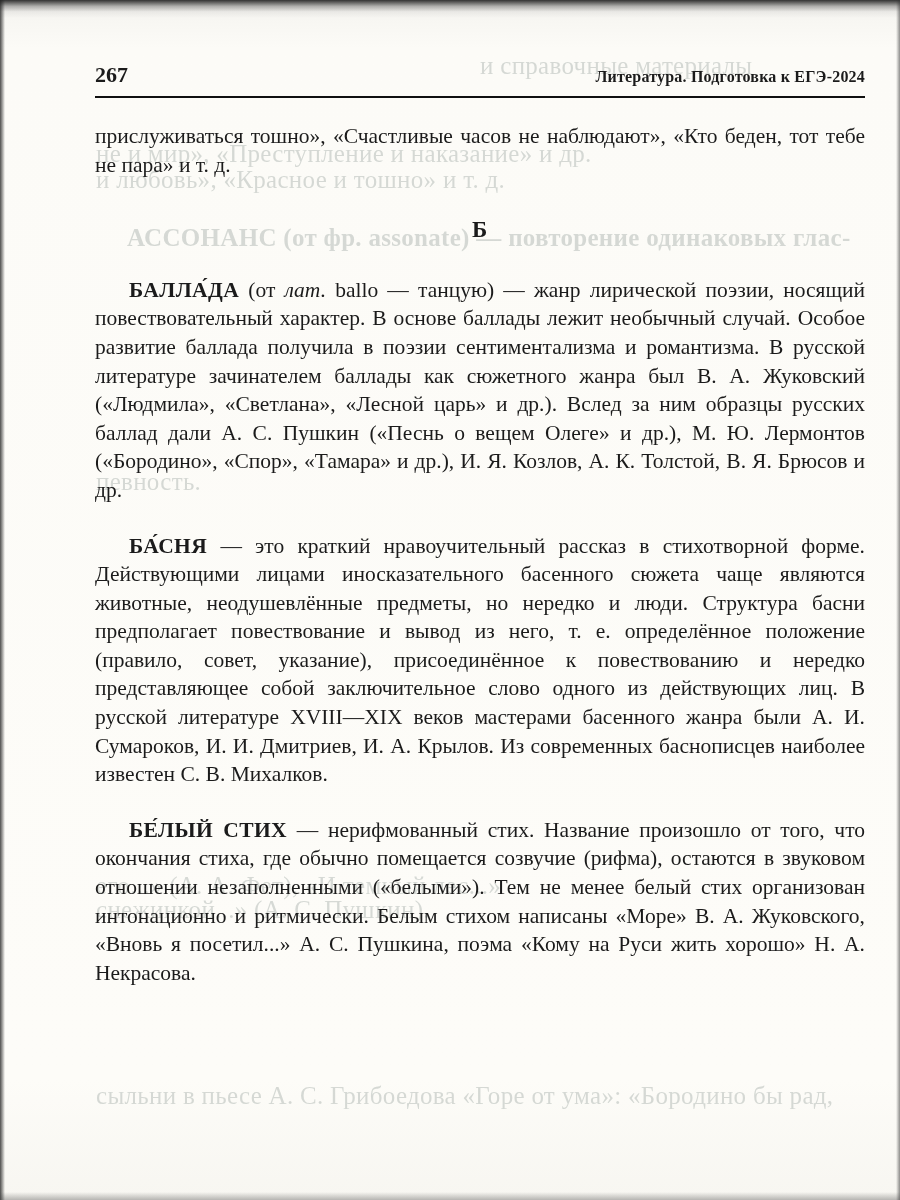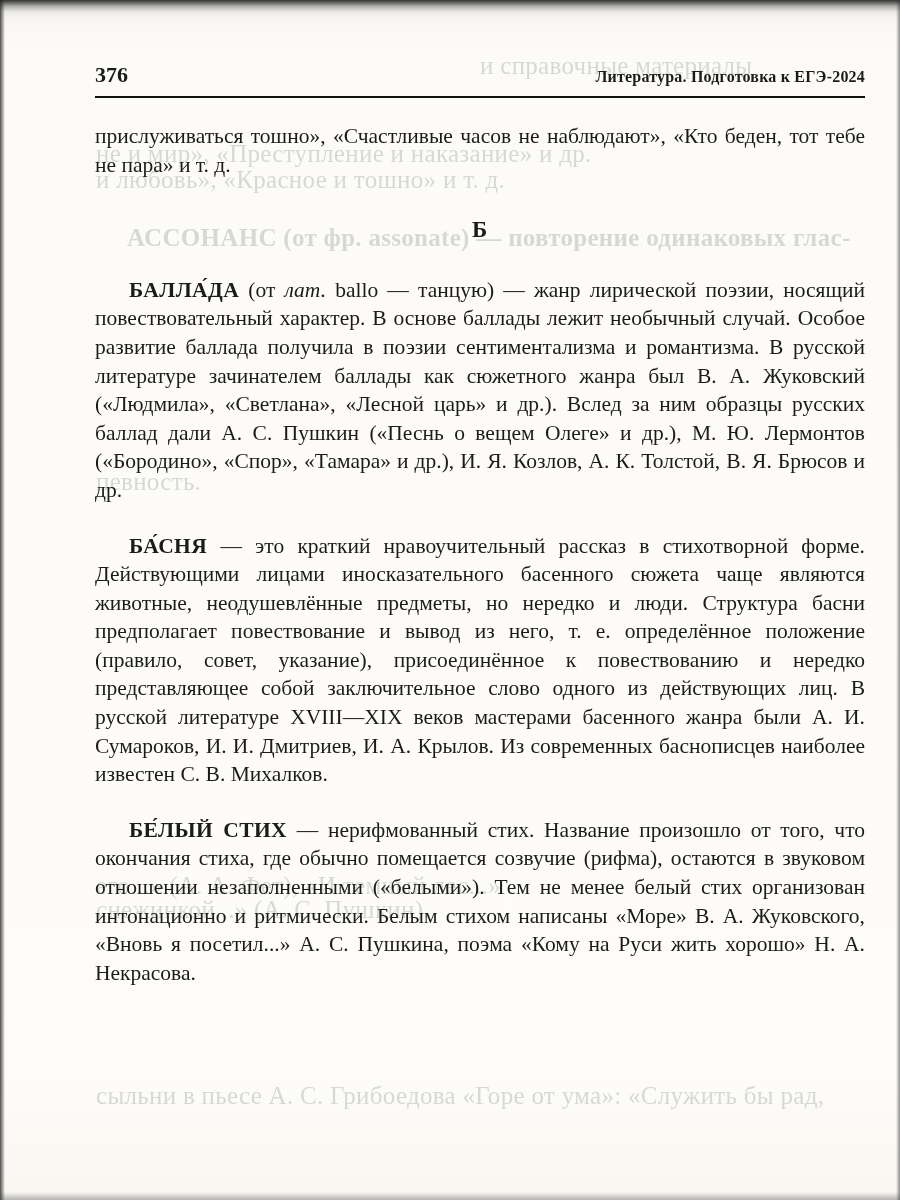--- a/index.html
+++ b/index.html
@@ -95,26 +95,26 @@
 
 <div class="scan-page">
 
   <div class="ghost" style="top:52px; left:480px;">и справочные материалы</div>
   <div class="ghost" style="top:140px; left:96px;">не и мир», «Преступление и наказание» и др.</div>
   <div class="ghost" style="top:166px; left:96px;">и любовь», «Красное и тошно» и т. д.</div>
   <div class="ghost bold" style="top:224px; left:127px;">АССОНАНС (от фр. assonate) — повторение одинаковых глас-</div>
   <div class="ghost" style="top:468px; left:96px;">певность.</div>
   <div class="ghost" style="top:872px; left:96px;">его...» (А. А. Фет), «И темный лес...»</div>
   <div class="ghost" style="top:896px; left:96px;">снежинкой...» (А. С. Пушкин).</div>
-  <div class="ghost" style="top:1082px; left:96px;">сыльни в пьесе А. С. Грибоедова «Горе от ума»: «Служить бы рад,</div>
+  <div class="ghost" style="top:1082px; left:96px;">сыльни в пьесе А. С. Грибоедова «Горе от ума»: «Бородино бы рад,</div>
 
   <div class="content">
 
     <div class="page-header">
-      <span class="page-number">376</span>
+      <span class="page-number">267</span>
       <span class="header-title">Литература. Подготовка к ЕГЭ-2024</span>
     </div>
     <hr class="header-rule">
 
     <div class="body-text">
 
       <p class="paragraph no-indent">прислуживаться тошно», «Счастливые часов не наблюдают», «Кто беден, тот тебе не пара» и т. д.</p>
 
       <div class="section-letter">Б</div>
 

